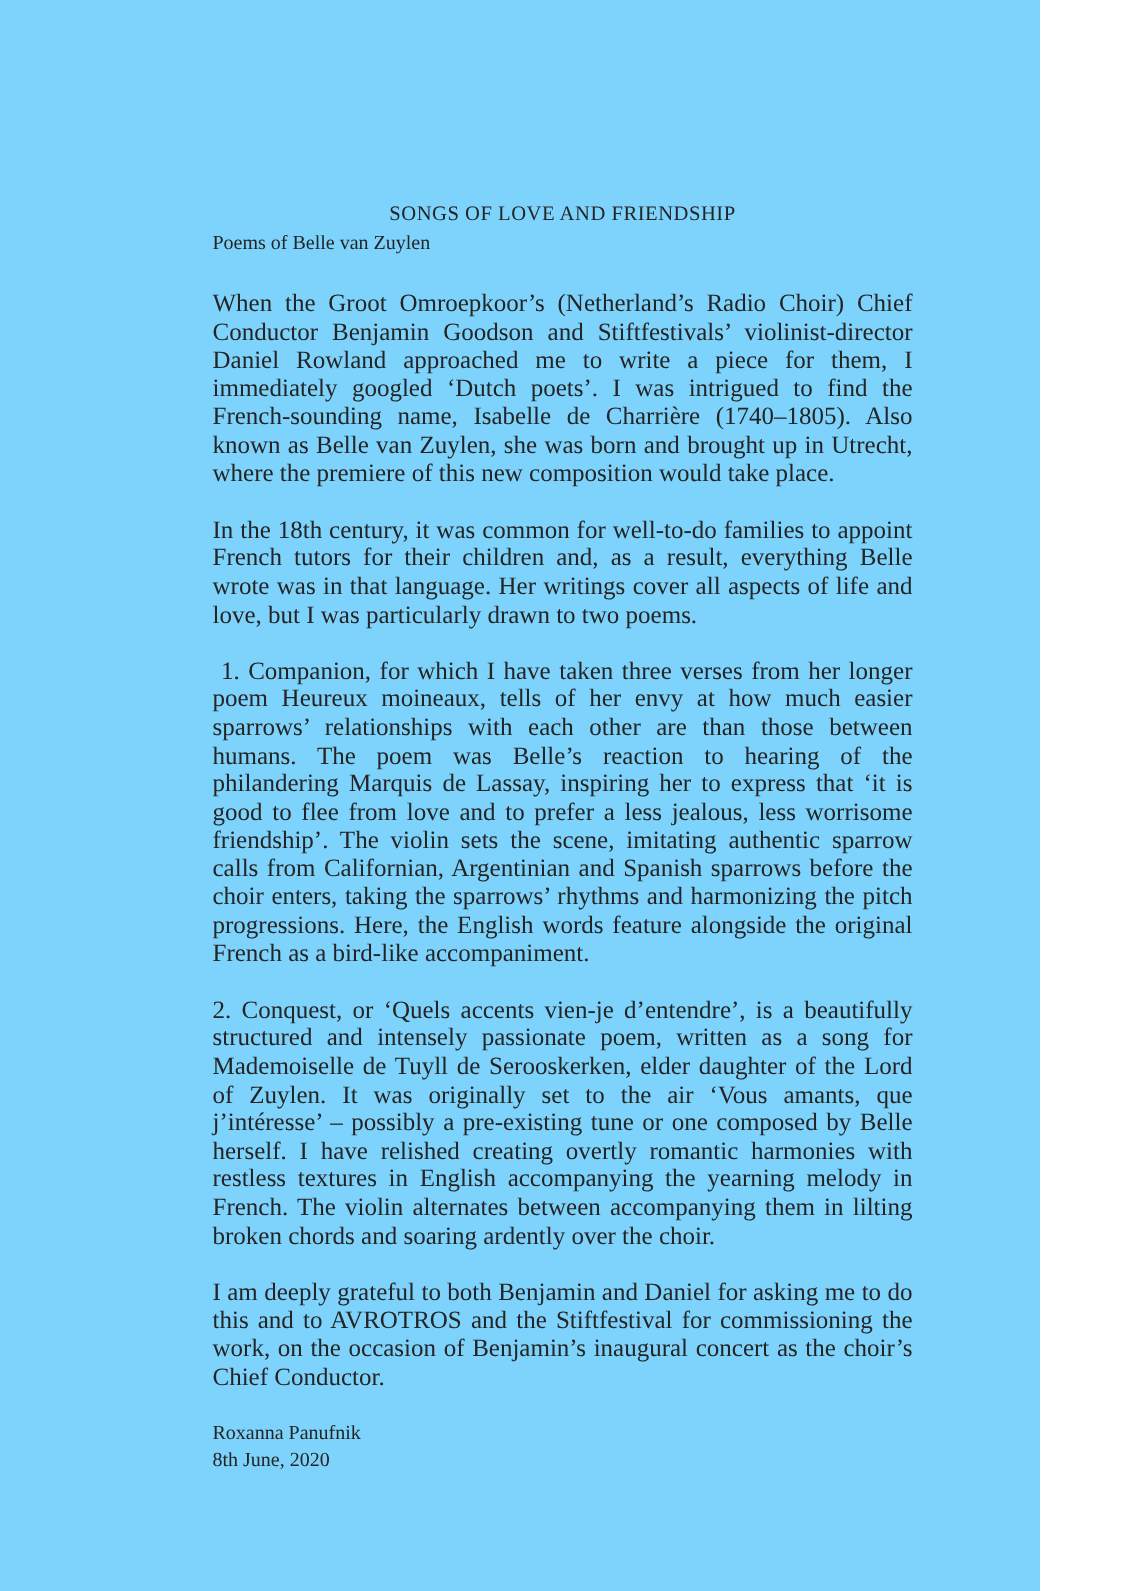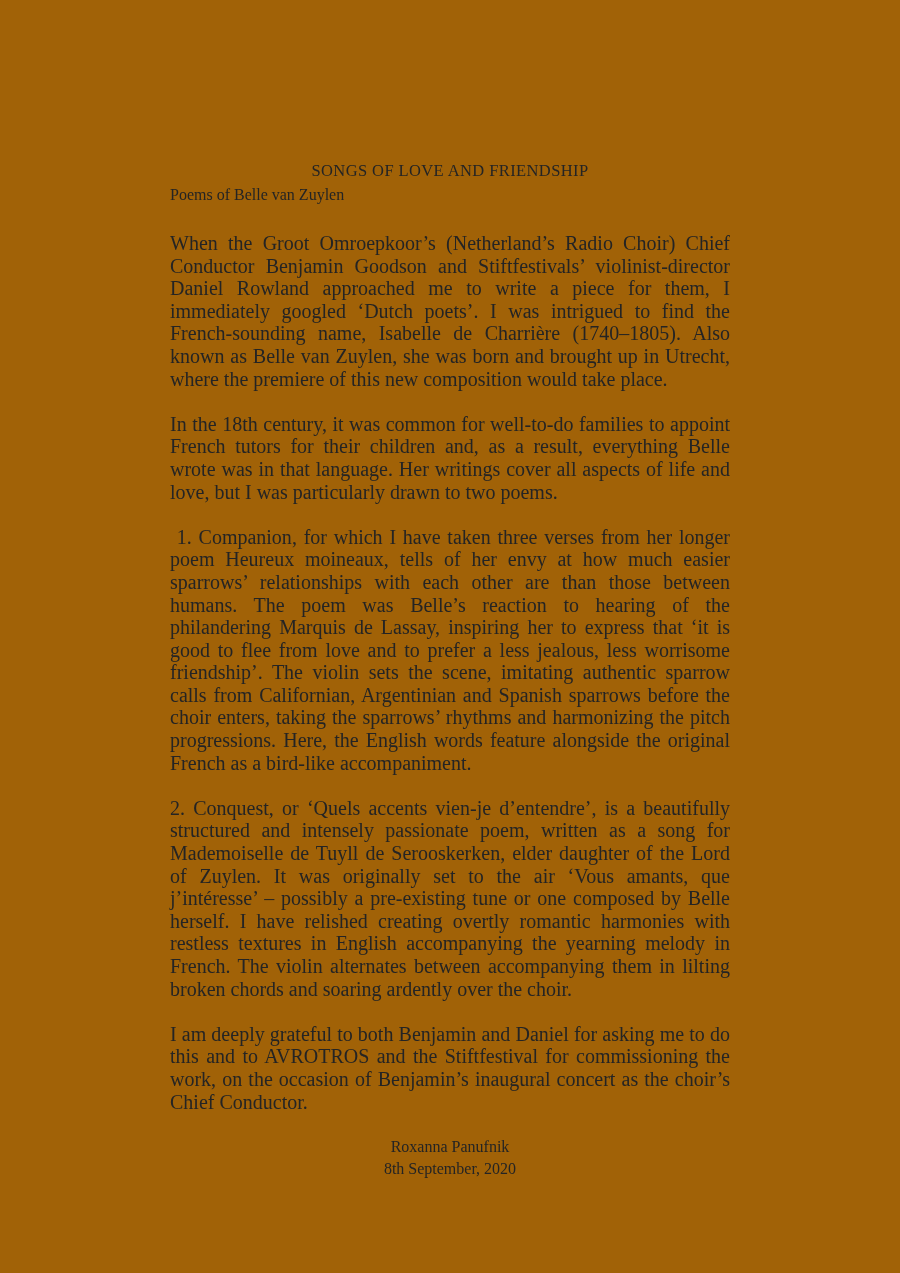--- a/index.html
+++ b/index.html
@@ -9,24 +9,24 @@
   body {
     width: 900px;
     height: 1273px;
     background: #ffffff;
     font-family: "Liberation Serif", "DejaVu Serif", serif;
     color: #242424;
     overflow: hidden;
   }
   .page {
     position: relative;
-    width: 900px;
+    width: 832px;
     height: 1273px;
     box-sizing: border-box;
-    background: #a16207;
+    background: #7dd3fc;
   }
   .content {
     position: absolute;
     left: 170px;
     top: 160px;
     width: 560px;
   }
   .title {
     margin: 0;
     font-size: 16.5px;
@@ -49,21 +49,21 @@
     font-size: 20px;
     line-height: 22.6px;
     text-align: justify;
   }
   .italic {
   }
   .signature {
     margin-top: 0;
     font-size: 16px;
     line-height: 22.6px;
-    text-align: center;
+    text-align: left;
   }
 </style>
 </head>
 <body>
 
 <div class="page">
   <div class="content">
 
     <header>
       <h1 class="title">SONGS OF LOVE AND FRIENDSHIP</h1>
@@ -73,17 +73,17 @@
     <main class="doc-body" id="paragraphs">
         <p class="para"><span>When the Groot Omroepkoor’s (Netherland’s Radio Choir) Chief Conductor Benjamin Goodson and Stiftfestivals’ violinist-director Daniel Rowland approached me to write a piece for them, I immediately googled ‘Dutch poets’. I was intrigued to find the French-sounding name, Isabelle de Charrière (1740–1805). Also known as Belle van Zuylen, she was born and brought up in Utrecht, where the premiere of this new composition would take place.</span></p>
         <p class="para"><span>In the 18th century, it was common for well-to-do families to appoint French tutors for their children and, as a result, everything Belle wrote was in that language. Her writings cover all aspects of life and love, but I was particularly drawn to two poems.</span></p>
         <p class="para"><span class="italic">&nbsp;1. Companion</span><span>, for which I have taken three verses from her longer poem </span><span class="italic">Heureux moineaux</span><span>, tells of her envy at how much easier sparrows’ relationships with each other are than those between humans. The poem was Belle’s reaction to hearing of the philandering Marquis de Lassay, inspiring her to express that ‘it is good to flee from love and to prefer a less jealous, less worrisome friendship’. The violin sets the scene, imitating authentic sparrow calls from Californian, Argentinian and Spanish sparrows before the choir enters, taking the sparrows’ rhythms and harmonizing the pitch progressions. Here, the English words feature alongside the original French as a bird-like accompaniment.</span></p>
         <p class="para"><span class="italic">2. Conquest</span><span>, or ‘Quels accents vien-je d’entendre’, is a beautifully structured and intensely passionate poem, written as a song for Mademoiselle de Tuyll de Serooskerken, elder daughter of the Lord of Zuylen. It was originally set to the air ‘Vous amants, que j’intéresse’ – possibly a pre-existing tune or one composed by Belle herself. I have relished creating overtly romantic harmonies with restless textures in English accompanying the yearning melody in French. The violin alternates between accompanying them in lilting broken chords and soaring ardently over the choir.</span></p>
         <p class="para"><span>I am deeply grateful to both Benjamin and Daniel for asking me to do this and to AVROTROS and the Stiftfestival for commissioning the work, on the occasion of Benjamin’s inaugural concert as the choir’s Chief Conductor.</span></p>
       </main>
 
     <footer class="signature">
       <div>Roxanna Panufnik</div>
-      <div>8th September, 2020</div>
+      <div>8th June, 2020</div>
     </footer>
 
   </div>
 </div>
 
 </body></html>

